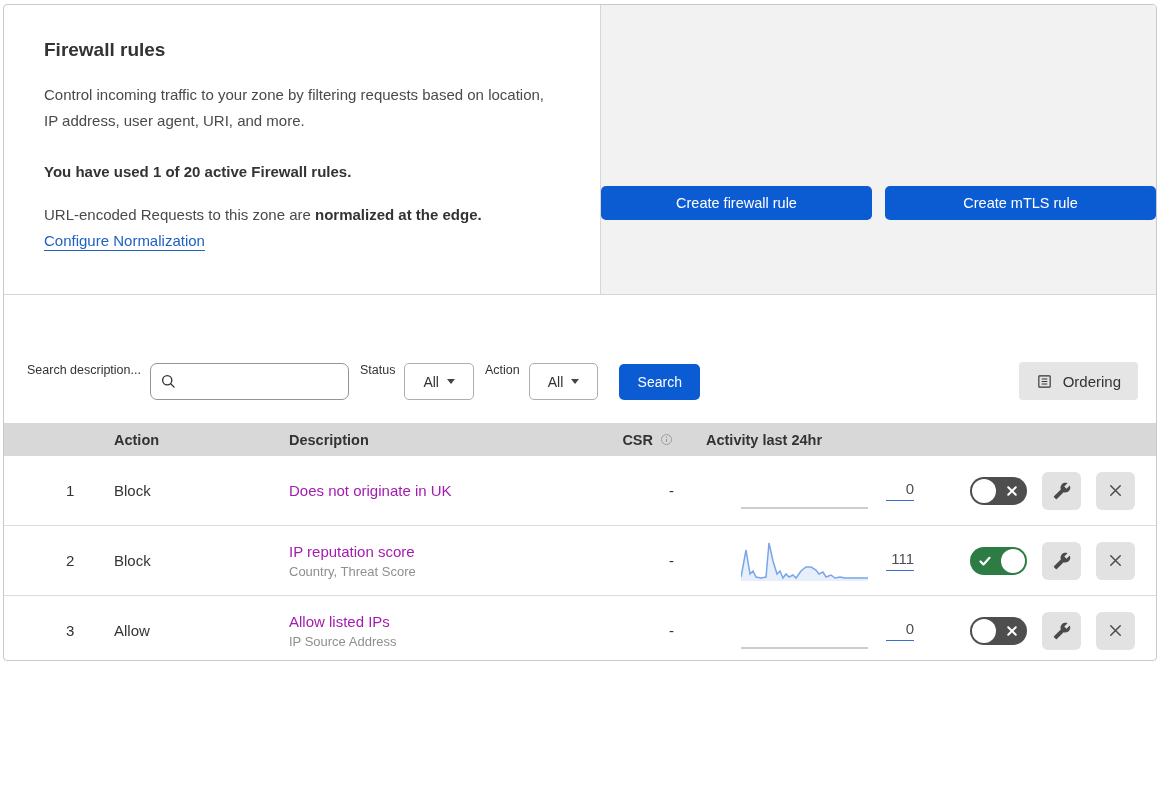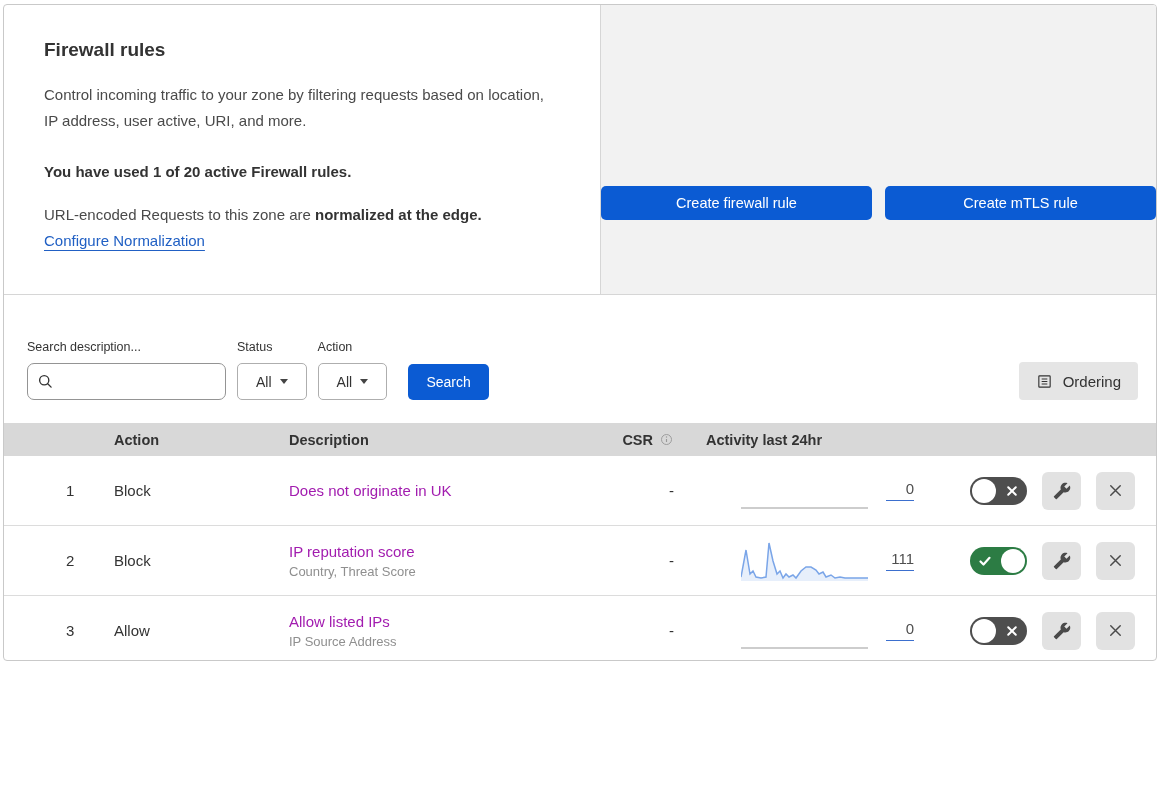--- a/index.html
+++ b/index.html
@@ -22,21 +22,21 @@
   .usage{font-size:15px;font-weight:700;color:#333;margin:28px 0 0;}
   .norm{font-size:15px;color:#4a4a4a;margin:26px 0 0;}
   .norm b{color:#333;}
   .cfg-link{display:inline-block;margin-top:9px;font-size:15px;color:var(--link);
     text-decoration:underline;text-underline-offset:4px;cursor:pointer;}
 
   
   .filterbar{height:128px;padding:0 18px 23px 23px;display:flex;align-items:flex-end;
     justify-content:space-between;}
   .fgroup{display:flex;align-items:flex-end;gap:11px;}
-  .field{display:flex;flex-direction:column;gap:9px;}
+  .field{display:flex;flex-direction:row;gap:9px;}
   .flabel{font-size:12.5px;color:#333;}
   .search-box{width:199px;height:37px;border:1px solid #949494;border-radius:7px;display:flex;
     align-items:center;padding:0 9px;background:#fff;}
   .search-box input{border:none;outline:none;flex:1;font-size:14px;font-family:inherit;min-width:0;}
   .select{height:37px;min-width:55px;border:1px solid #aeaeae;border-radius:5px;background:#fff;
     display:flex;align-items:center;gap:8px;padding:0 18px;font-size:14px;color:#333;cursor:pointer;}
   .chev{width:0;height:0;border-left:4.5px solid transparent;border-right:4.5px solid transparent;
     border-top:5.5px solid #444;}
   .btn-search{width:81px;height:36px;background:var(--accent);color:#fff;font-size:14px;border:none;
     border-radius:5px;margin-left:10px;font-family:inherit;cursor:pointer;}
@@ -84,21 +84,21 @@
   .help-arrow{font-family:"DejaVu Sans", sans-serif;font-size:12px;line-height:1;}
 </style>
 </head>
 <body>
 
 <div class="page">
 
   <div class="top">
     <div class="intro">
       <h1 class="h1">Firewall rules</h1>
-      <p class="desc">Control incoming traffic to your zone by filtering requests based on location, IP address, user active, URI, and more.</p>
+      <p class="desc">Control incoming traffic to your zone by filtering requests based on location, IP address, user agent, URI, and more.</p>
       <p class="usage">You have used 1 of 20 active Firewall rules.</p>
       <p class="norm"><span>URL-encoded Requests to this zone are </span><b>normalized at the edge.</b></p>
       <a class="cfg-link">Configure Normalization</a>
     </div>
     <div class="side">
       <button class="btn-primary">Create firewall rule</button>
       <button class="btn-primary">Create mTLS rule</button>
     </div>
   </div>
 

